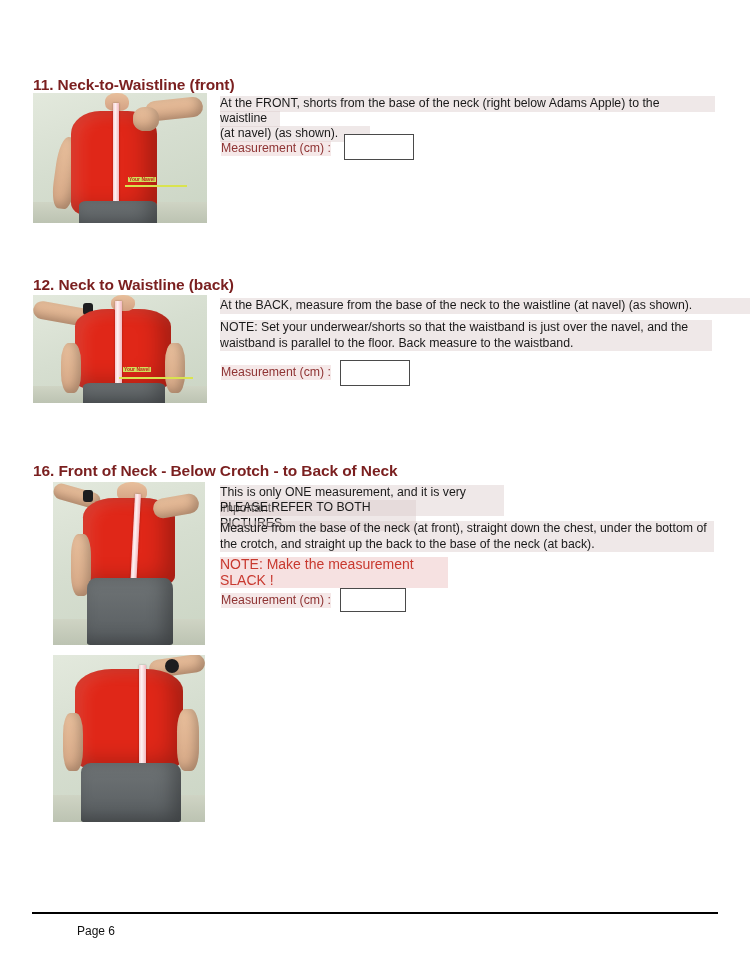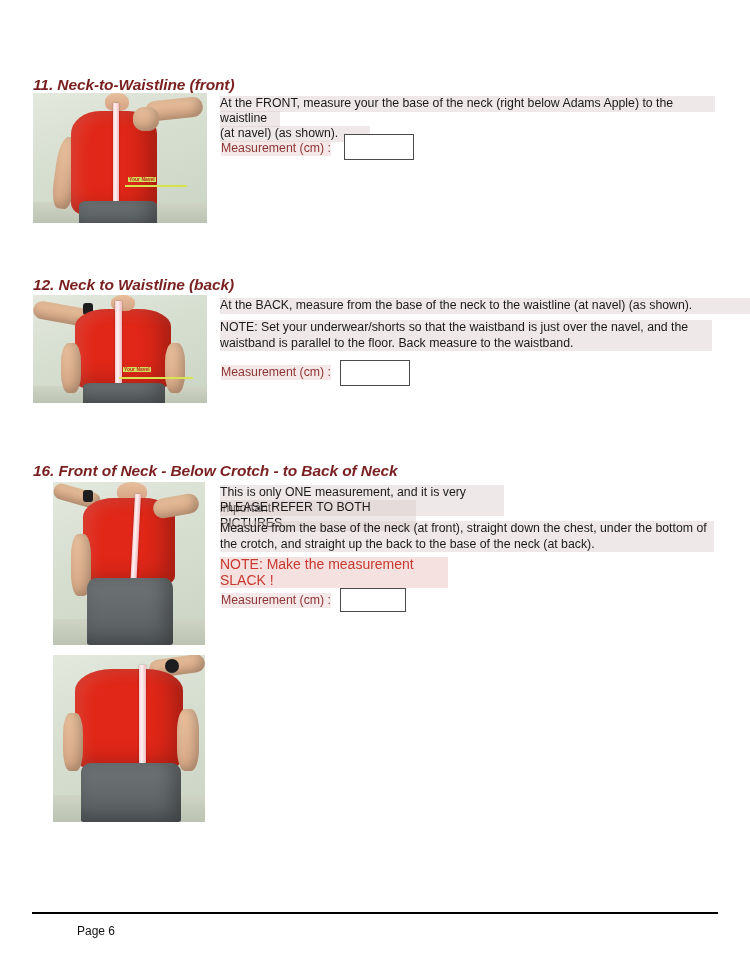--- a/index.html
+++ b/index.html
@@ -24,21 +24,20 @@
   }
 
   
   .section-heading {
     position: absolute;
     font-size: 15.5px;
     font-weight: bold;
     color: #7a1f1f;
     letter-spacing: -0.1px;
     white-space: nowrap;
-    font-style: italic;
   }
 
   
   .photo {
     position: absolute;
     overflow: hidden;
     background: #dfe6da;
   }
   .photo .wall {
     position: absolute;
@@ -169,21 +168,21 @@
     <div class="head" style="left:72px; top:0px; width:24px; height:18px;"></div>
 
     <div class="tape" style="left:80px; top:10px; width:6px; height:120px;"></div>
 
     <div class="pants" style="left:46px; top:108px; width:78px; height:28px;"></div>
 
     <div class="navel-note" style="left:95px; top:84px;">Your Navel</div>
     <div class="navel-line" style="left:92px; top:92px; width:62px;"></div>
   </div>
 
-  <div class="body-text hl" style="left:220px; top:96px; width:495px;">At the FRONT, measure your the base of the neck (right below Adams Apple) to the</div>
+  <div class="body-text hl" style="left:220px; top:96px; width:495px;">At the FRONT, shorts from the base of the neck (right below Adams Apple) to the</div>
   <div class="body-text hl" style="left:220px; top:111px; width:60px;">waistline</div>
   <div class="body-text hl" style="left:220px; top:126px; width:150px;">(at navel) (as shown).</div>
 
   <div class="measure-label" style="left:221px; top:141px;">Measurement (cm) :</div>
   <div class="measure-box" style="left:344px; top:134px; width:70px; height:26px;"></div>
 
   <div class="section-heading" style="left:33px; top:276px;">12. Neck to Waistline (back)</div>
 
   <div class="photo" style="left:33px; top:295px; width:174px; height:108px;">
     <div class="wall"></div>

